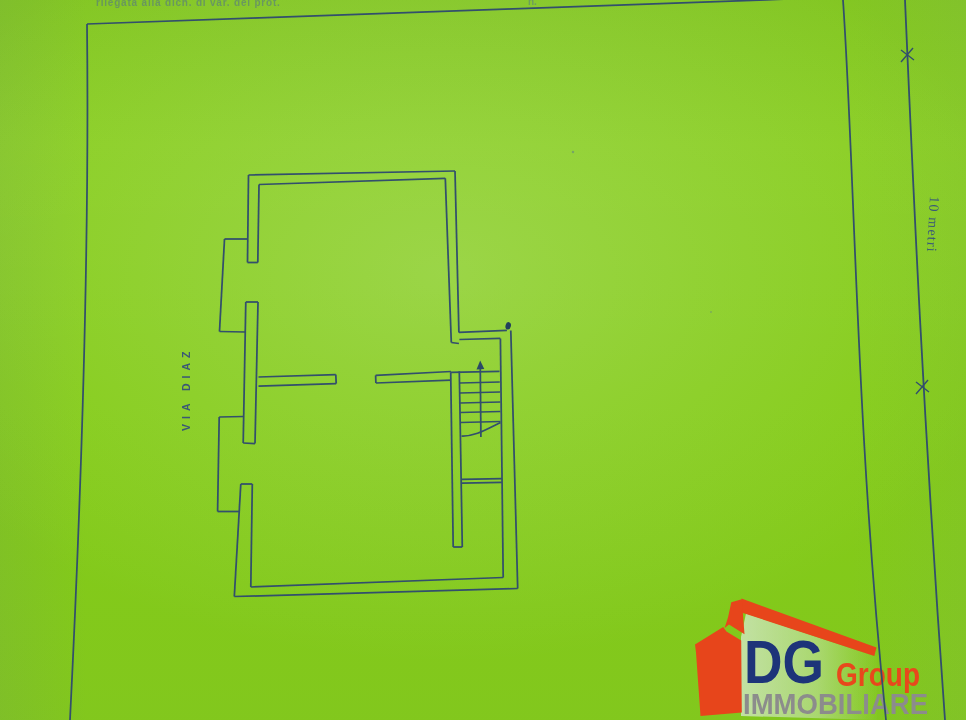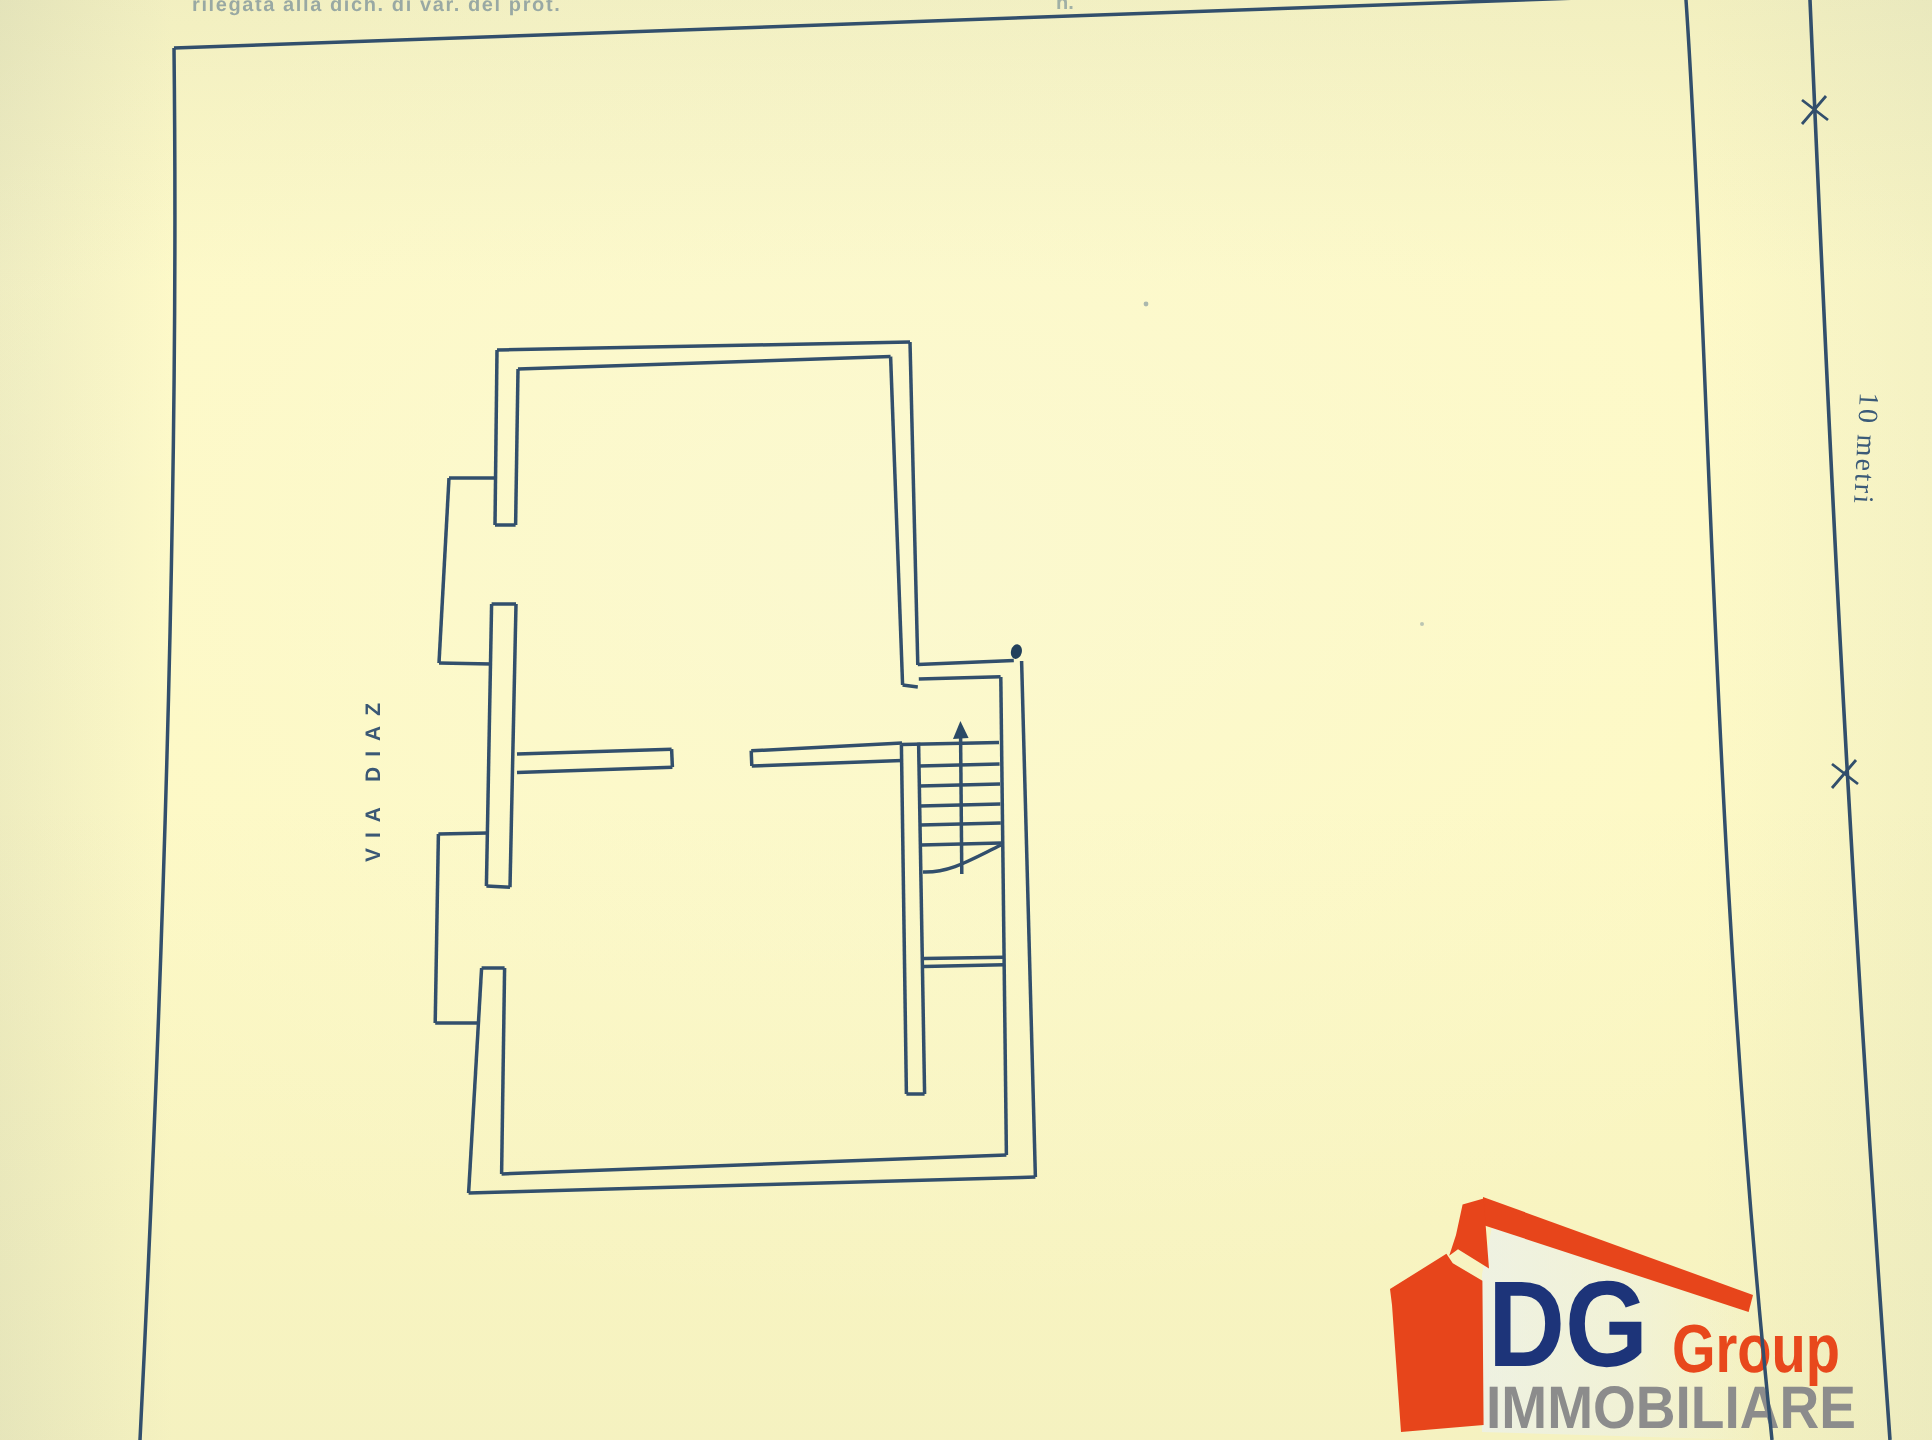--- a/index.html
+++ b/index.html
@@ -1,17 +1,17 @@
 <!DOCTYPE html>
 <html><head>
 <meta charset="utf-8">
 <style>
   html,body{margin:0;padding:0;}
   #page{position:relative;width:966px;height:720px;overflow:hidden;
-    background:#fef9c3;
+    background:#84cc16;
     font-family:"Liberation Sans", sans-serif;}
   #tint1{position:absolute;inset:0;
     background:
       radial-gradient(ellipse 760px 500px at 46% 38%, rgba(238,246,251,0.20), rgba(238,246,251,0) 78%),
       linear-gradient(180deg, rgba(120,140,155,0.09) 0%, rgba(255,255,255,0.04) 20%, rgba(255,255,255,0.0) 55%, rgba(100,125,145,0.06) 100%),
       linear-gradient(90deg, rgba(100,120,135,0.10) 0%, rgba(255,255,255,0.0) 9%, rgba(255,255,255,0.0) 88%, rgba(120,145,165,0.07) 100%);}
   svg{position:absolute;left:0;top:0;}
 </style>
 </head>
 <body>

